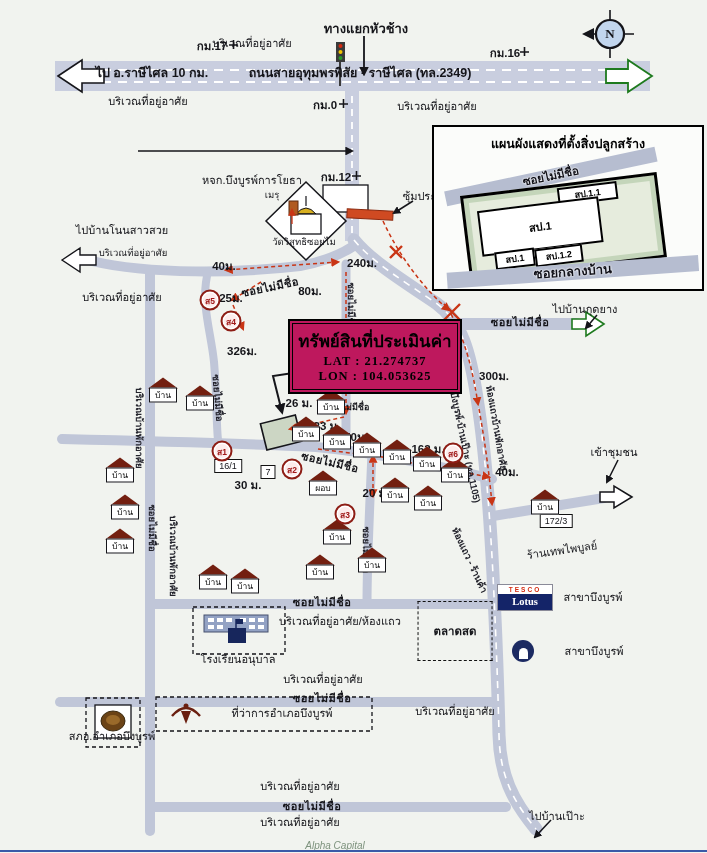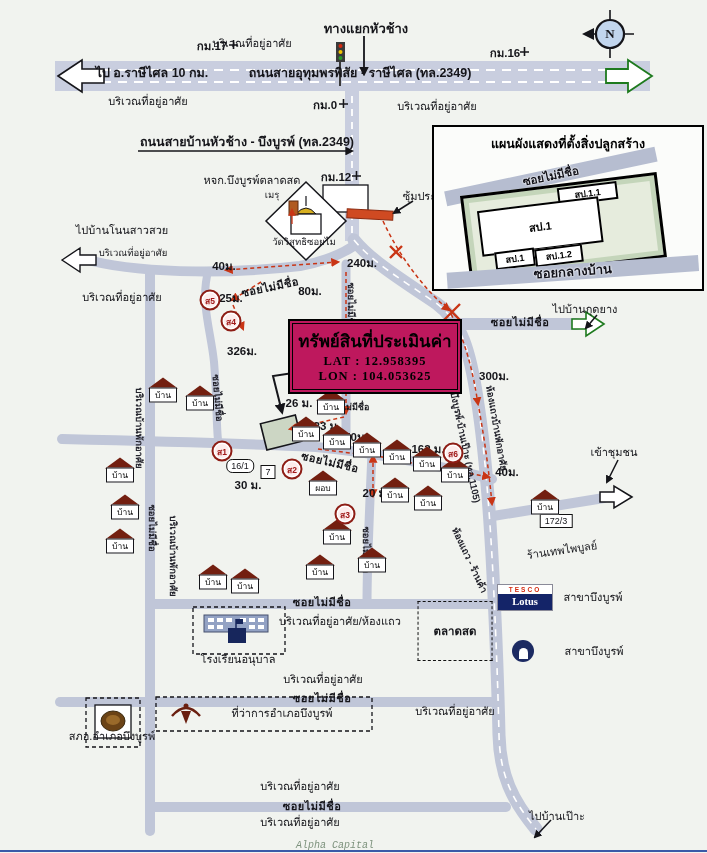--- a/index.html
+++ b/index.html
@@ -10,21 +10,21 @@
   .c-s{font-size:9.5px;}
   .c-b{font-size:11.5px;font-weight:bold;}
   .c-big{font-size:12.5px;font-weight:bold;}
   .c-hdr{font-size:13px;font-weight:bold;}
   .c-rd{font-size:11px;font-weight:bold;letter-spacing:.5px;}
   .c-rds{font-size:9.5px;font-weight:bold;color:#23232c;}
   .c-rds0{font-size:9px;font-weight:bold;}
   .c-box{font-size:9px;background:#fff;border:1.5px solid #111;padding:1px 4px;}
   .c-mkt{font-size:11.5px;font-weight:bold;border:1.6px dashed #111;padding:20px 15px;}
   .c-cmp{font-size:13px;font-weight:bold;font-family:"Liberation Serif",serif;}
-  .c-ftr{font-size:10px;font-style:italic;font-family:Liberation Mono, monospace;color:#7d927d;}
+  .c-ftr{font-size:10px;font-style:italic;font-family:Liberation Sans, sans-serif;color:#7d927d;}
   .house{position:absolute;width:34px;transform:translate(-50%,-50%);text-align:center;}
   .house .roof{width:0;height:0;margin:0 auto;border-left:15px solid transparent;border-right:15px solid transparent;border-bottom:11px solid #731f10;}
   .house .hbody{width:26px;height:13px;margin:-1px auto 0;background:#fff;border:1.5px solid #15151a;
     font-size:8.5px;line-height:12px;overflow:hidden;}
   .poi{position:absolute;width:17px;height:17px;transform:translate(-50%,-50%);border-radius:50%;
     border:2px solid #8d1d15;box-shadow:inset 0 0 0 1.5px #fff;background:#fdecec;color:#a01818;
     font-size:8.5px;font-weight:bold;display:flex;align-items:center;justify-content:center;}
   .propbox{position:absolute;left:288px;top:319px;width:170px;background:#be185d;border:2.5px solid #000;z-index:6;}
   .propbox .inner{margin:2px;border:1px solid #000;text-align:center;padding:3px 2px 5px;}
   .propbox .ttl{font-size:17px;font-weight:bold;}
@@ -211,21 +211,21 @@
         <div class="ibld ib1s">สป.1</div>
         <div class="ibld ib12">สป.1.2</div>
       </div>
       <div class="iroad bot">ซอยกลางบ้าน</div>
     </div>
   </div>
 
   <div class="propbox">
     <div class="inner">
       <div class="ttl">ทรัพย์สินที่ประเมินค่า</div>
-      <div class="geo">LAT : 12.958395</div>
+      <div class="geo">LAT : 21.274737</div>
       <div class="geo">LON : 104.053625</div>
     </div>
   </div>
 
   <div class="lotus">
     <div class="tesco">TESCO</div>
     <div class="lotusbar">Lotus</div>
   </div>
   <div class="bank">
       <div class="door"></div>
@@ -235,22 +235,21 @@
   <div class="pageline"></div>
 <div class="lbl c-hdr" style="left: 366px; top: 28px; transform: translate(-50%, -50%);">ทางแยกหัวช้าง</div>
     <div class="lbl c-t" style="left: 252px; top: 43px; transform: translate(-50%, -50%);">บริเวณที่อยู่อาศัย</div>
     <div class="lbl c-b" style="left: 212px; top: 46px; transform: translate(-50%, -50%);">กม.17</div>
     <div class="lbl c-b" style="left: 505px; top: 53px; transform: translate(-50%, -50%);">กม.16</div>
     <div class="lbl c-big" style="left: 152px; top: 73px; transform: translate(-50%, -50%);">ไป อ.ราษีไศล 10 กม.</div>
     <div class="lbl c-big" style="left: 360px; top: 73px; transform: translate(-50%, -50%);">ถนนสายอุทุมพรพิสัย - ราษีไศล (ทล.2349)</div>
     <div class="lbl c-t" style="left: 148px; top: 101px; transform: translate(-50%, -50%);">บริเวณที่อยู่อาศัย</div>
     <div class="lbl c-b" style="left: 325px; top: 105px; transform: translate(-50%, -50%);">กม.0</div>
     <div class="lbl c-t" style="left: 437px; top: 106px; transform: translate(-50%, -50%);">บริเวณที่อยู่อาศัย</div>
-    <div class="lbl c-big" style="left: 247px; top: 142px; transform: translate(-50%, -50%);">ถนนสายบ้านหัวช้าง - บึงบูรพ์ (ทล.2349)</div>
-    <div class="lbl c-t" style="left: 252px; top: 180px; transform: translate(-50%, -50%);">หจก.บึงบูรพ์ตลาดสด</div>
+    <div class="lbl c-t" style="left: 252px; top: 180px; transform: translate(-50%, -50%);">หจก.บึงบูรพ์การโยธา</div>
     <div class="lbl c-b" style="left: 336px; top: 177px; transform: translate(-50%, -50%);">กม.12</div>
     <div class="lbl c-t" style="left: 423px; top: 196px; transform: translate(-50%, -50%);">ซุ้มประตู</div>
     <div class="lbl c-s" style="left: 272px; top: 194px; transform: translate(-50%, -50%);">เมรุ</div>
     <div class="lbl c-s" style="left: 304px; top: 241px; transform: translate(-50%, -50%);">วัดวิสุทธิซอยไม</div>
     <div class="lbl c-t" style="left: 122px; top: 230px; transform: translate(-50%, -50%);">ไปบ้านโนนสาวสวย</div>
     <div class="lbl c-s" style="left: 133px; top: 252px; transform: translate(-50%, -50%);">บริเวณที่อยู่อาศัย</div>
     <div class="lbl c-t" style="left: 122px; top: 297px; transform: translate(-50%, -50%);">บริเวณที่อยู่อาศัย</div>
     <div class="lbl c-b" style="left: 224px; top: 266px; transform: translate(-50%, -50%);">40ม.</div>
     <div class="lbl c-rd" style="left: 270px; top: 287px; transform: translate(-50%, -50%) rotate(-12deg);">ซอยไม่มีชื่อ</div>
     <div class="lbl c-b" style="left: 310px; top: 291px; transform: translate(-50%, -50%);">80ม.</div>
@@ -266,21 +265,21 @@
     <div class="lbl c-rds" style="left: 497px; top: 428px; transform: translate(-50%, -50%) rotate(80deg);">ห้องแถวบ้านพักอาศัย</div>
     <div class="lbl c-b" style="left: 299px; top: 403px; transform: translate(-50%, -50%);">26 ม.</div>
     <div class="lbl c-rds0" style="left: 347px; top: 407px; transform: translate(-50%, -50%);">ซอยไม่มีชื่อ</div>
     <div class="lbl c-b" style="left: 327px; top: 426px; transform: translate(-50%, -50%);">23 ม.</div>
     <div class="lbl c-b" style="left: 356px; top: 437px; transform: translate(-50%, -50%);">50ม.</div>
     <div class="lbl c-rd" style="left: 330px; top: 462px; transform: translate(-50%, -50%) rotate(13deg);">ซอยไม่มีชื่อ</div>
     <div class="lbl c-b" style="left: 428px; top: 449px; transform: translate(-50%, -50%);">162 ม.</div>
     <div class="lbl c-b" style="left: 507px; top: 472px; transform: translate(-50%, -50%);">40ม.</div>
     <div class="lbl c-b" style="left: 248px; top: 485px; transform: translate(-50%, -50%);">30 ม.</div>
     <div class="lbl c-b" style="left: 376px; top: 493px; transform: translate(-50%, -50%);">20 ม.</div>
-    <div class="lbl c-box" style="left: 240px; top: 466px; transform: translate(-50%, -50%); border-radius: 6px;">16/1</div>
+    <div class="lbl c-box" style="left: 228px; top: 466px; transform: translate(-50%, -50%);">16/1</div>
     <div class="lbl c-box" style="left: 268px; top: 472px; transform: translate(-50%, -50%);">7</div>
     <div class="lbl c-rds" style="left: 366px; top: 550px; transform: translate(-50%, -50%) rotate(90deg);">ซอยไม่มีชื่อ</div>
     <div class="lbl c-rds" style="left: 139px; top: 428px; transform: translate(-50%, -50%) rotate(90deg);">บริเวณบ้านพักอาศัย</div>
     <div class="lbl c-rds" style="left: 152px; top: 528px; transform: translate(-50%, -50%) rotate(90deg);">ซอยไม่มีชื่อ</div>
     <div class="lbl c-rds" style="left: 173px; top: 556px; transform: translate(-50%, -50%) rotate(90deg);">บริเวณบ้านพักอาศัย</div>
     <div class="lbl c-rds" style="left: 470px; top: 560px; transform: translate(-50%, -50%) rotate(65deg);">ห้องแถว - ร้านค้า</div>
     <div class="lbl c-t" style="left: 614px; top: 452px; transform: translate(-50%, -50%);">เข้าชุมชน</div>
     <div class="lbl c-box" style="left: 556px; top: 521px; transform: translate(-50%, -50%);">172/3</div>
     <div class="lbl c-t" style="left: 562px; top: 550px; transform: translate(-50%, -50%) rotate(-8deg);">ร้านเทพไพบูลย์</div>
     <div class="lbl c-t" style="left: 593px; top: 597px; transform: translate(-50%, -50%);">สาขาบึงบูรพ์</div>

